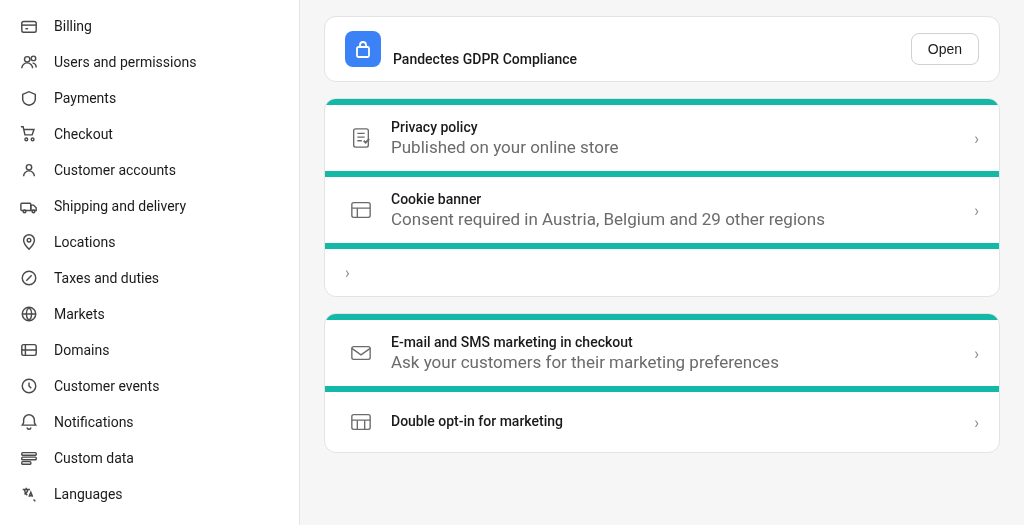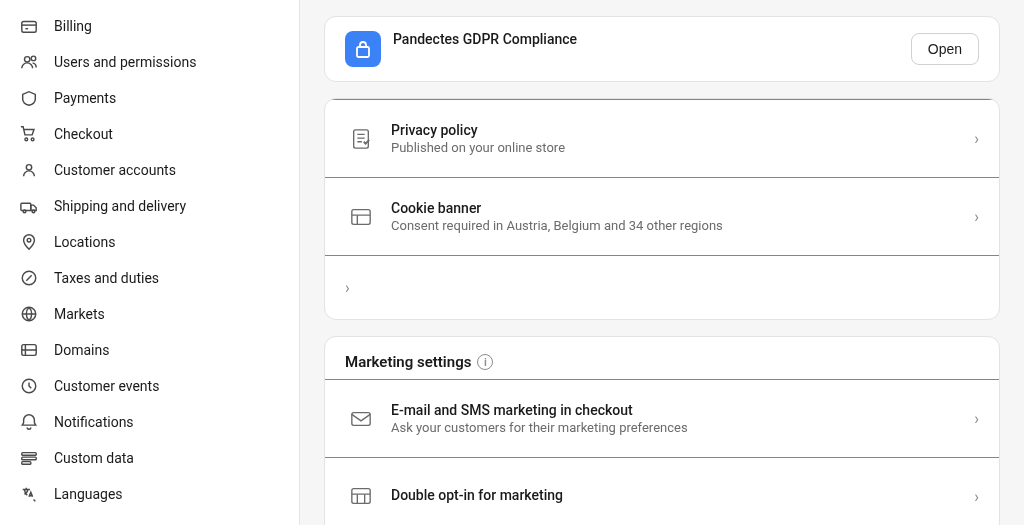--- a/index.html
+++ b/index.html
@@ -69,21 +69,21 @@
 
     
     .app-row {
       display: flex;
       align-items: center;
       justify-content: space-between;
       padding: 14px 20px;
     }
     .app-info {
       display: flex;
-      align-items: flex-start;
+      align-items: flex-end;
       gap: 12px;
     }
     .app-icon {
       width: 36px;
       height: 36px;
       background: #3b82f6;
       border-radius: 8px;
       display: flex;
       align-items: center;
       justify-content: center;
@@ -128,22 +128,22 @@
       color: #8c8c8c;
       font-weight: 600;
       cursor: pointer;
     }
 
     
     .settings-row {
       display: flex;
       align-items: center;
       justify-content: space-between;
-      padding: 22px 20px;
-      border-top: 1px solid #14b8a6;
+      padding: 14px 20px;
+      border-top: 6px solid #14b8a6;
       cursor: pointer;
     }
     .settings-row-left {
       display: flex;
       align-items: center;
       gap: 14px;
     }
     .settings-row-icon {
       width: 32px;
       height: 32px;
@@ -161,21 +161,21 @@
       stroke-width: 1.5;
     }
     .settings-row-text {}
     .settings-row-title {
       font-size: 14px;
       font-weight: 500;
       color: #1a1a1a;
       margin-bottom: 2px;
     }
     .settings-row-sub {
-      font-size: 13px;
+      font-size: 17px;
       color: #6b6b6b;
     }
     .chevron-right {
       color: #8c8c8c;
       font-size: 16px;
     }
 
     
     .sidebar::-webkit-scrollbar { width: 4px; }
     .sidebar::-webkit-scrollbar-thumb { background: #ddd; border-radius: 2px; }
@@ -377,36 +377,32 @@
       <div class="settings-row-left">
         <div class="settings-row-icon">
           <svg viewBox="0 0 24 24">
               <rect x="2" y="4" width="20" height="16" rx="2"></rect>
               <path d="M2 10h20"></path>
               <path d="M8 10v10"></path>
             </svg>
         </div>
         <div class="settings-row-text">
           <div class="settings-row-title">Cookie banner</div>
-          <div class="settings-row-sub">Consent required in Austria, Belgium and 34 other regions</div>
+          <div class="settings-row-sub">Consent required in Austria, Belgium and 29 other regions</div>
         </div>
       </div>
       <span class="chevron-right">›</span>
     </div>
 
     <div class="settings-row">
       <span class="chevron-right">›</span>
     </div>
   </div>
 
   <div class="card">
-    <div class="section-header">
-      <span>Marketing settings</span>
-      <span class="info-icon">i</span>
-    </div>
 
     <div class="settings-row">
       <div class="settings-row-left">
         <div class="settings-row-icon">
           <svg viewBox="0 0 24 24">
               <rect x="2" y="5" width="20" height="14" rx="2"></rect>
               <path d="M2 7l10 7 10-7"></path>
             </svg>
         </div>
         <div class="settings-row-text">

